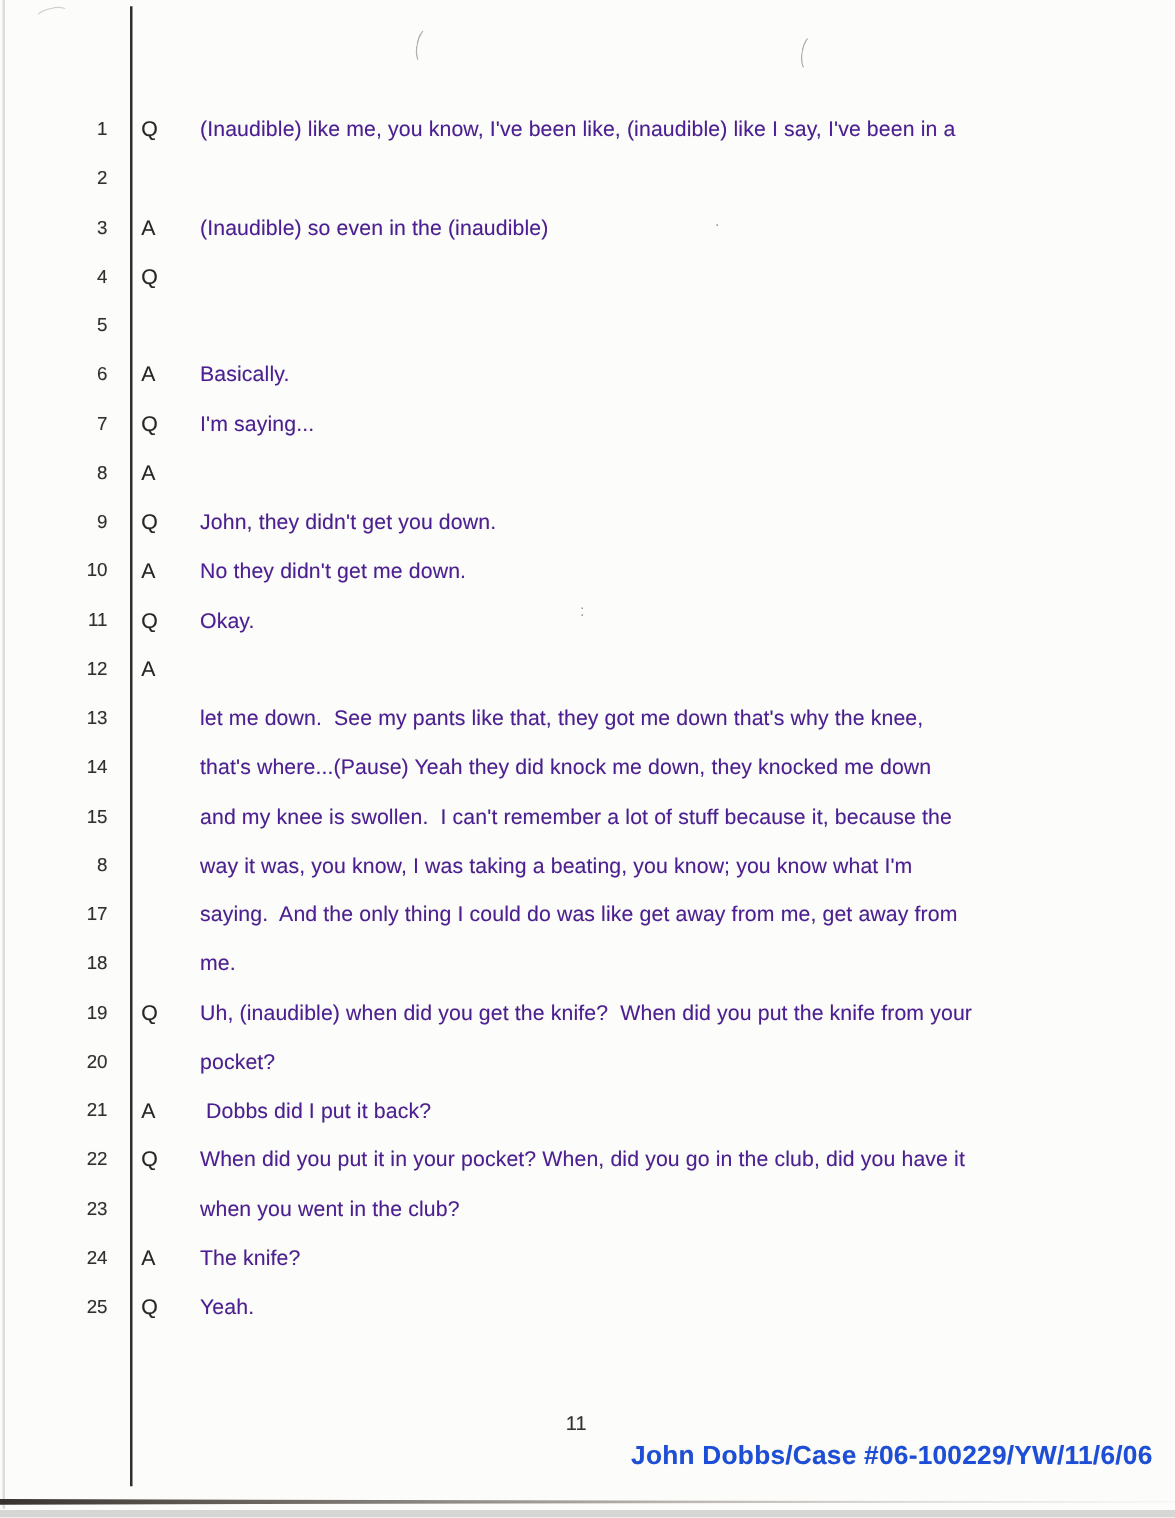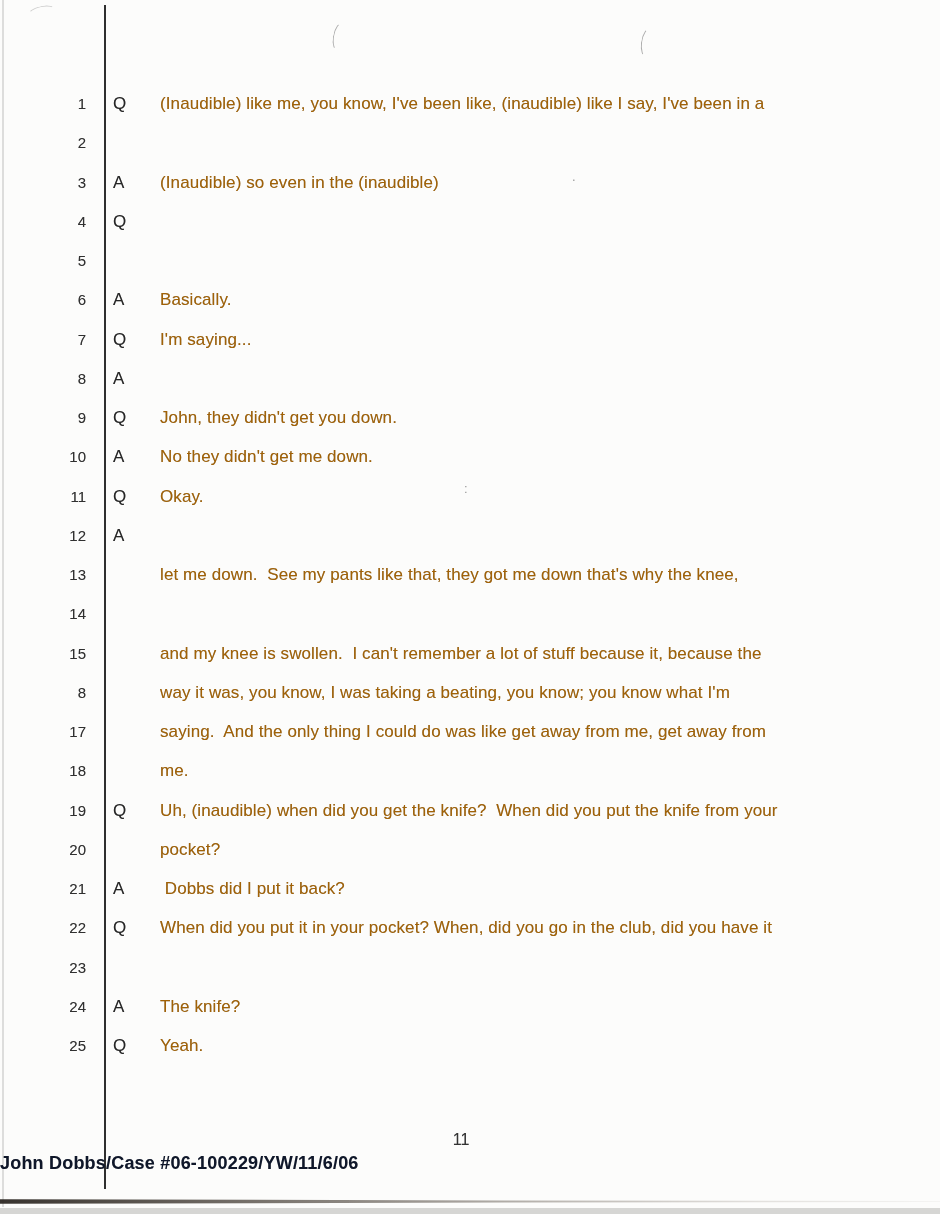--- a/index.html
+++ b/index.html
@@ -53,43 +53,43 @@
     width: 30px;
     font-size: 17px;
     color: #262626;
   }
   .text {
     position: absolute;
     left: 160px;
     white-space: pre;
     font-size: 17px;
     letter-spacing: 0.1px;
-    color: #a16207;
+    color: #4c1d95;
   }
 
   
   .footer-num {
     position: absolute;
     top: 1131px;
     left: 0;
     width: 922px;
     text-align: center;
     font-size: 16px;
     color: #333;
   }
   .footer-case {
     position: absolute;
     top: 1153px;
     left: 0;
     width: 922px;
-    text-align: left;
-    font-size: 18px;
+    text-align: right;
+    font-size: 21px;
     font-weight: bold;
     letter-spacing: 0.2px;
-    color: #0f172a;
+    color: #1d4ed8;
   }
 
   
   .paren-artifact {
     position: absolute;
     width: 13px;
     height: 28px;
     border: 1px solid transparent;
     border-left: 1.5px solid #9a9a9a;
     border-radius: 50%;
@@ -238,20 +238,21 @@
 
     <div class="row">
       <span class="num">13</span>
       <span class="speaker"></span>
       <span class="text">let me down.  See my pants like that, they got me down that's why the knee,</span>
     </div>
 
     <div class="row">
       <span class="num">14</span>
       <span class="speaker"></span>
+      <span class="text">that's where...(Pause) Yeah they did knock me down, they knocked me down</span>
     </div>
 
     <div class="row">
       <span class="num">15</span>
       <span class="speaker"></span>
       <span class="text">and my knee is swollen.  I can't remember a lot of stuff because it, because the</span>
     </div>
 
     <div class="row">
       <span class="num">8</span>
@@ -291,20 +292,21 @@
 
     <div class="row">
       <span class="num">22</span>
       <span class="speaker">Q</span>
       <span class="text">When did you put it in your pocket? When, did you go in the club, did you have it</span>
     </div>
 
     <div class="row">
       <span class="num">23</span>
       <span class="speaker"></span>
+      <span class="text">when you went in the club?</span>
     </div>
 
     <div class="row">
       <span class="num">24</span>
       <span class="speaker">A</span>
       <span class="text">The knife?</span>
     </div>
 
     <div class="row">
       <span class="num">25</span>

